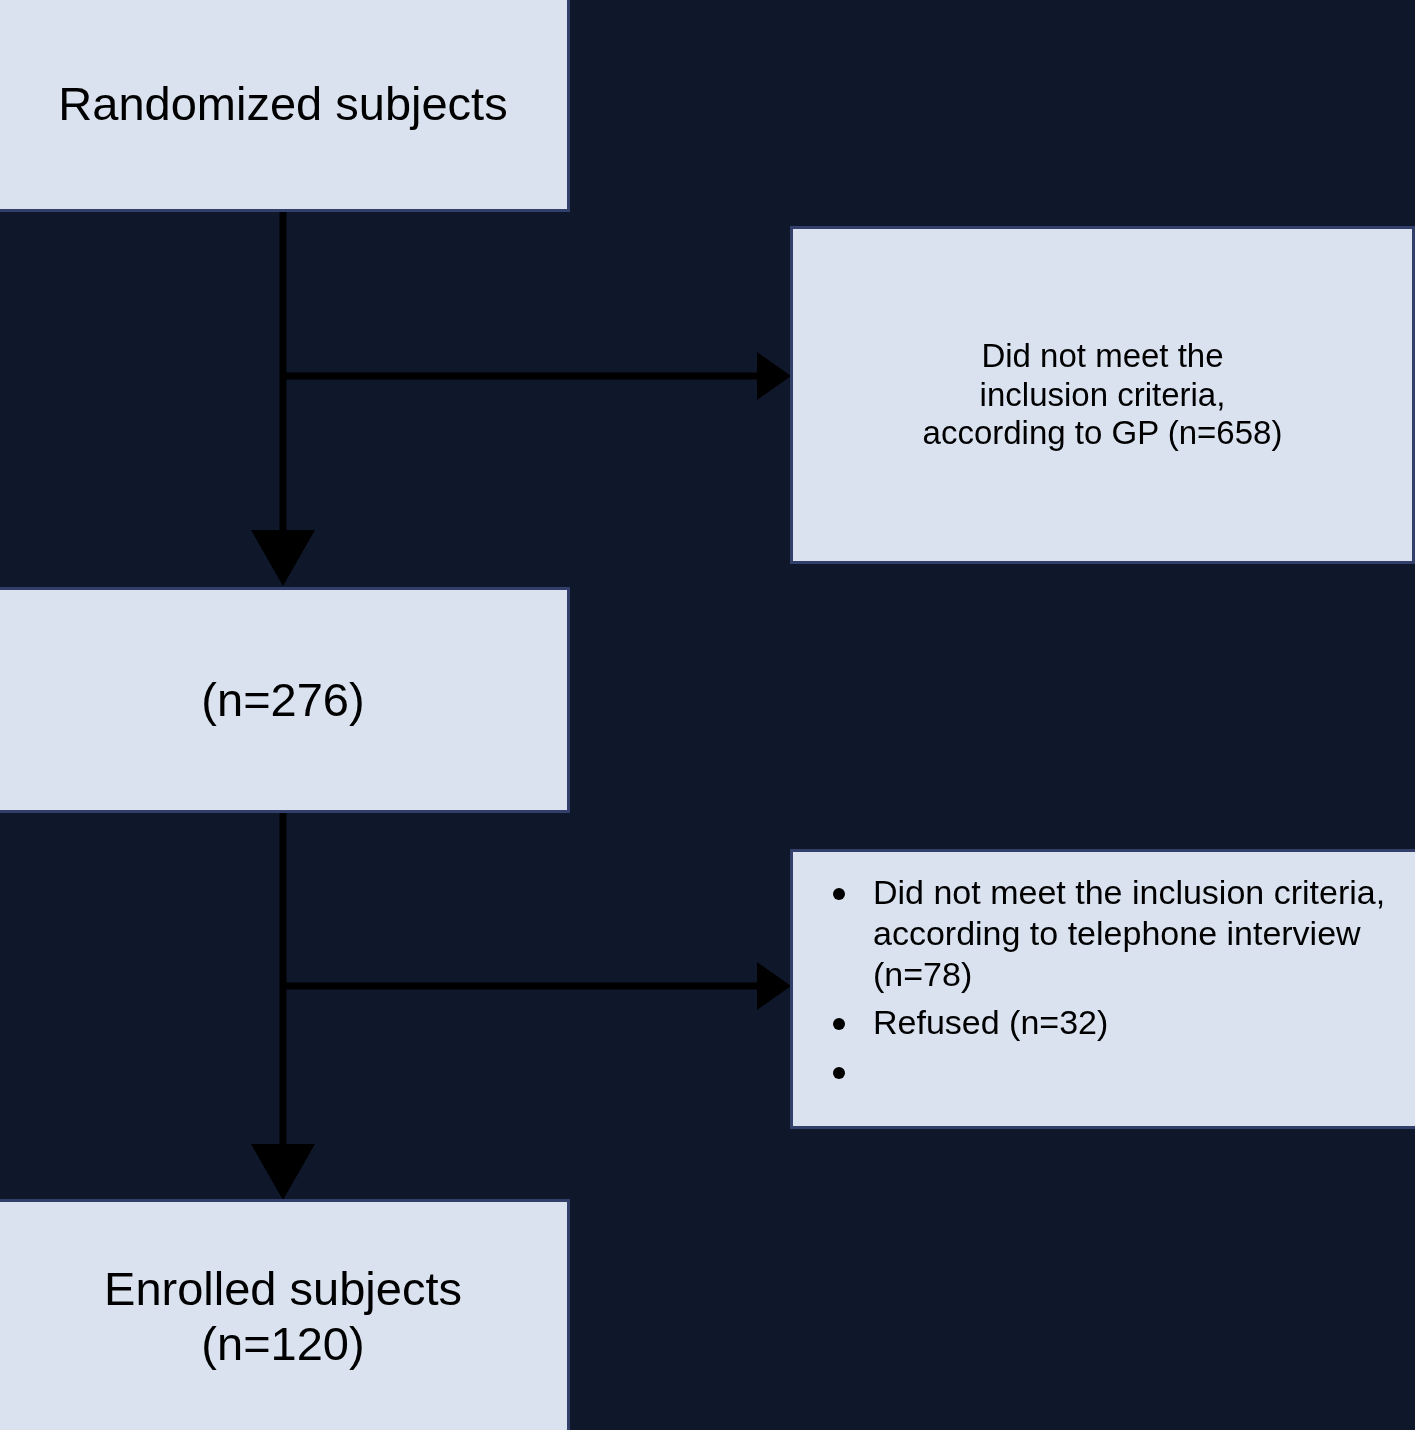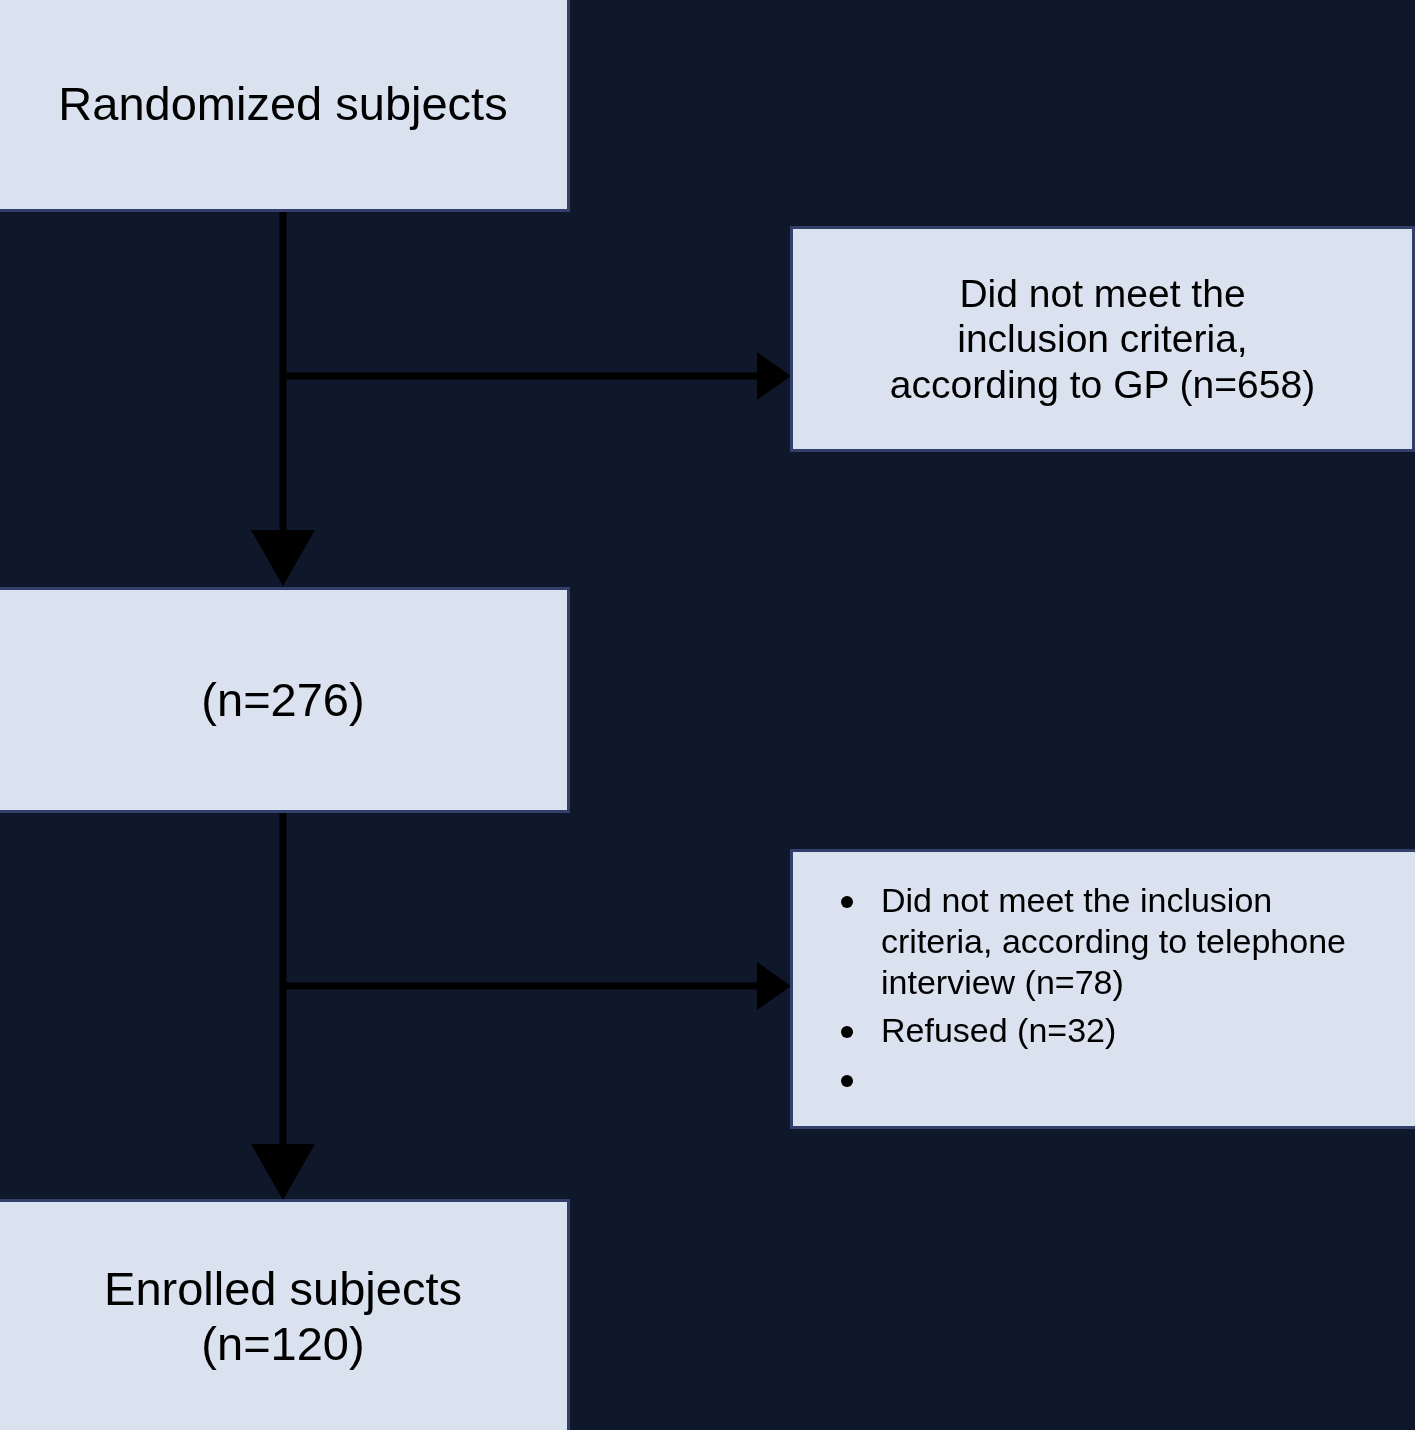--- a/index.html
+++ b/index.html
@@ -63,36 +63,36 @@
     top: 1199px;
     width: 574px;
     height: 235px;
     font-size: 47px;
   }
   
   #node-excluded-gp {
     left: 790px;
     top: 226px;
     width: 625px;
-    height: 226px;
-    font-size: 39px;
+    height: 338px;
+    font-size: 33px;
   }
   
   #node-excluded-list {
     left: 790px;
     top: 849px;
     width: 628px;
     height: 280px;
     display: block;
     padding: 16px 14px 12px 14px;
     font-size: 34px;
   }
   ul.bullets {
     list-style: none;
-    margin: 12px;
+    margin: 4px;
     padding: 0;
   }
   ul.bullets li {
     position: relative;
     padding-left: 62px;
     margin: 0 0 8px 0;
     line-height: 1.2;
     color: #000000;
   }
   ul.bullets li:last-child {

